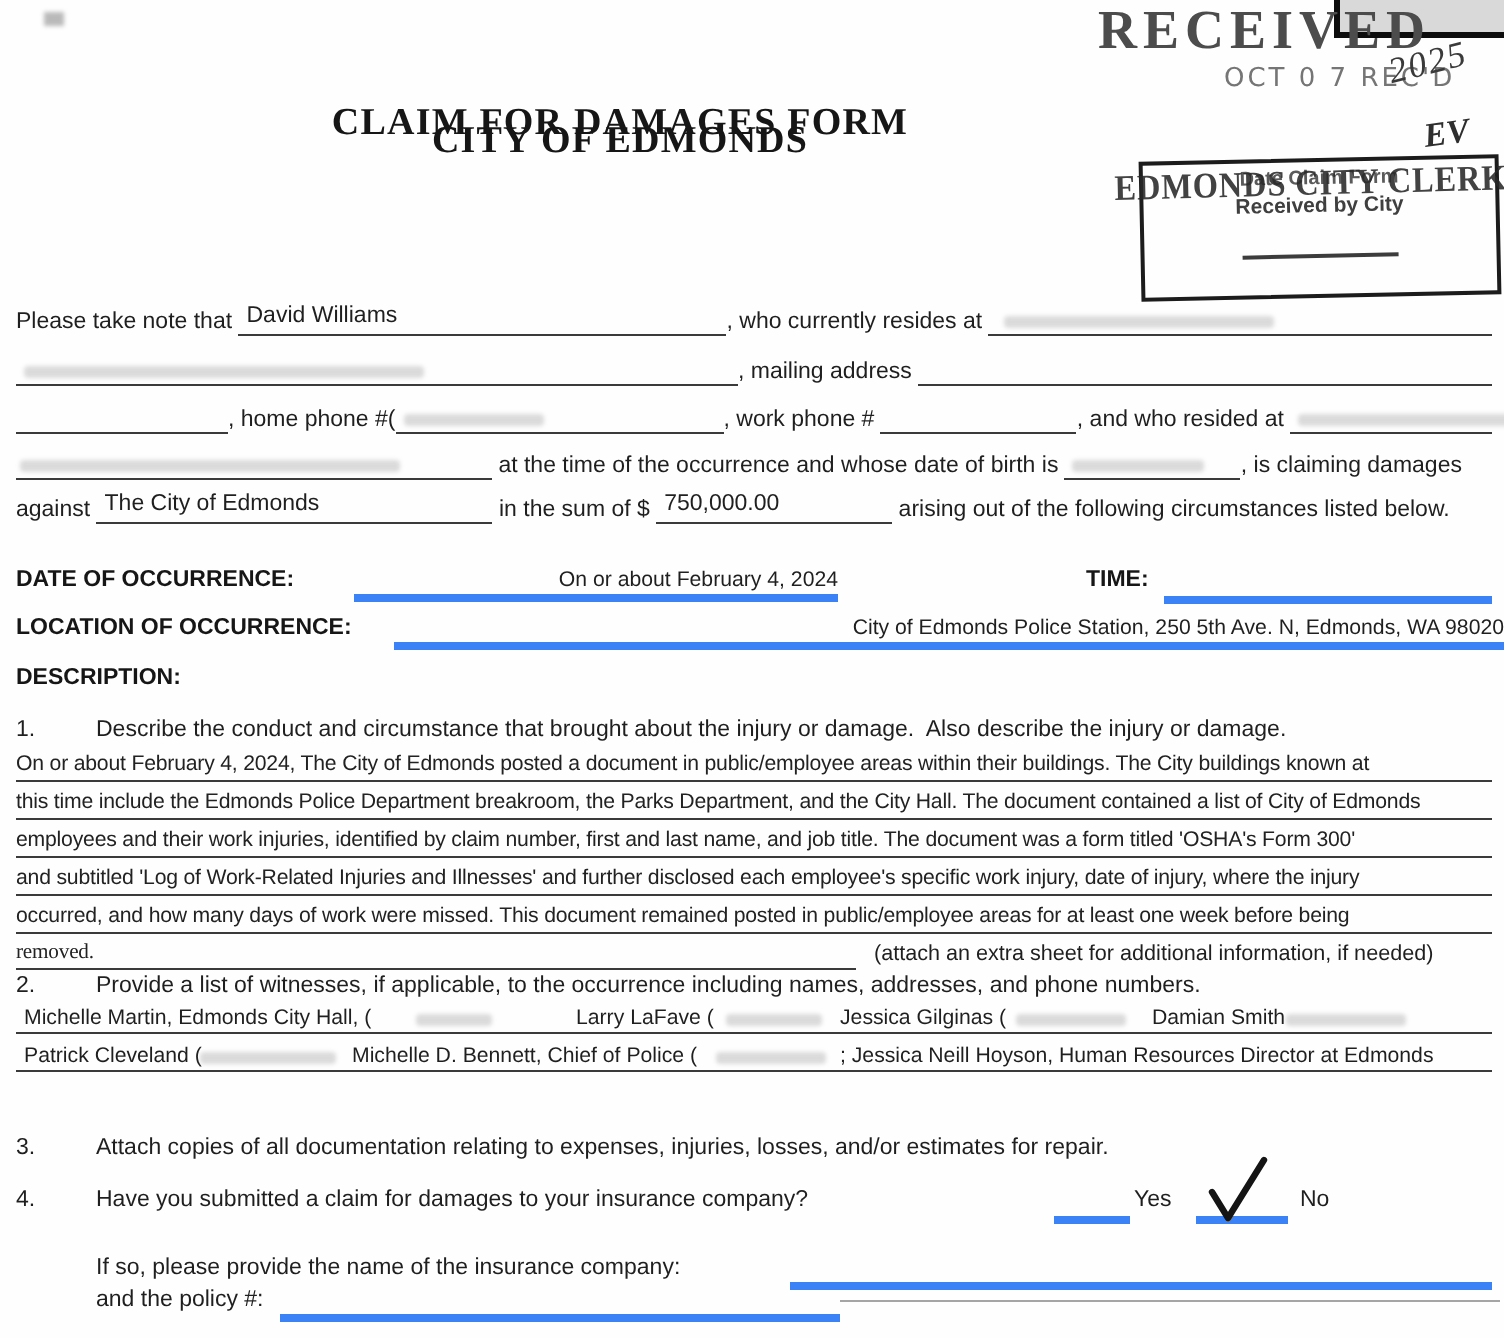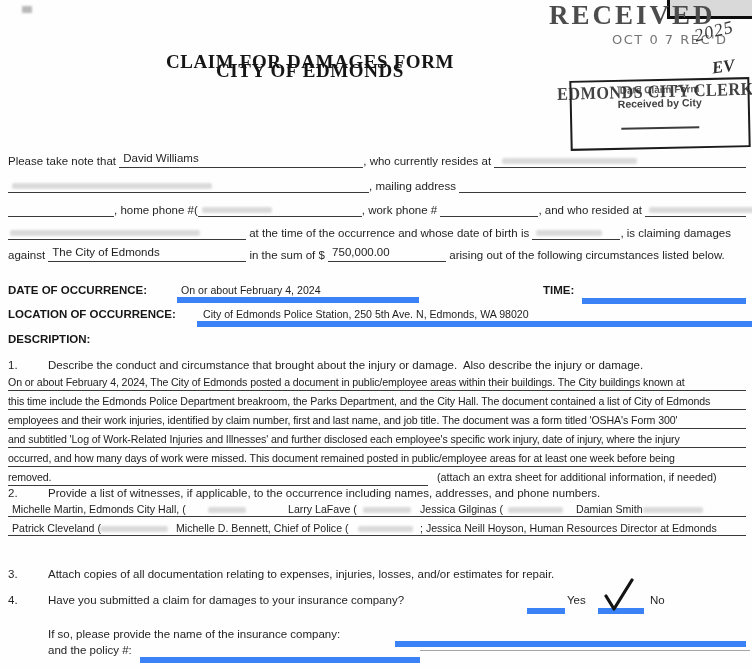--- a/index.html
+++ b/index.html
@@ -48,21 +48,21 @@
   .uf.grow{flex:1 1 auto;}
   .redact{position:absolute;bottom:3px;height:6px;background:#9a9a9a;opacity:.35;filter:blur(1px);border-radius:2px;}
   .abs{position:absolute;}
   .label{font-weight:bold;font-size:11.5px;color:#161616;}
   .ansline{position:absolute;left:8px;width:738px;border-bottom:1px solid #3a3a3a;
     font-size:10.6px;color:#222;padding-bottom:2px;white-space:nowrap;letter-spacing:-0.1px;}
   .qnum{position:absolute;left:8px;font-size:11.5px;}
   .qtext{position:absolute;left:48px;font-size:11.5px;white-space:pre;}
   .wline{position:absolute;left:8px;width:738px;height:16px;border-bottom:1px solid #3a3a3a;font-size:10.6px;}
   .wseg{position:absolute;bottom:1px;white-space:nowrap;}
-  .plainline{position:absolute;border-bottom:6px solid #3b82f6;}
+  .plainline{position:absolute;border-bottom:4px solid #3b82f6;text-align:right;}
   .faintline{position:absolute;border-bottom:1px solid #a5a5a5;}
   .checkmark{position:absolute;left:600px;top:578px;}
 </style>
 </head>
 <body>
 
 <div class="page">
 
   <div class="smudge"></div>
 
@@ -141,21 +141,21 @@
 
   <span class="abs label" style="left:8px;top:333px;">DESCRIPTION:</span>
 
   <span class="qnum" style="top:359px;">1.</span>
   <span class="qtext" style="top:359px;">Describe the conduct and circumstance that brought about the injury or damage.  Also describe the injury or damage.</span>
   <div class="ansline" style="top:376px;">On or about February 4, 2024, The City of Edmonds posted a document in public/employee areas within their buildings. The City buildings known at</div>
   <div class="ansline" style="top:395px;">this time include the Edmonds Police Department breakroom, the Parks Department, and the City Hall. The document contained a list of City of Edmonds</div>
   <div class="ansline" style="top:414px;">employees and their work injuries, identified by claim number, first and last name, and job title. The document was a form titled 'OSHA's Form 300'</div>
   <div class="ansline" style="top:433px;">and subtitled 'Log of Work-Related Injuries and Illnesses' and further disclosed each employee's specific work injury, date of injury, where the injury</div>
   <div class="ansline" style="top:452px;">occurred, and how many days of work were missed. This document remained posted in public/employee areas for at least one week before being</div>
-  <div class="ansline" style="top:471px;width:420px;">removed.</div>
+  <div class="ansline" style="top:471px;width:420px;font-family:Liberation Serif, serif;">removed.</div>
   <span class="abs" style="left:437px;top:471px;font-size:10.8px;text-align:center;">(attach an extra sheet for additional information, if needed)</span>
 
   <span class="qnum" style="top:487px;">2.</span>
   <span class="qtext" style="top:487px;">Provide a list of witnesses, if applicable, to the occurrence including names, addresses, and phone numbers.</span>
   <div class="wline" style="top:500px;text-align:center;">
     <span class="wseg" style="left:4px;">Michelle Martin, Edmonds City Hall, (</span>
     <span class="redact" style="left:200px;width:38px;"></span>
     <span class="wseg" style="left:280px;">Larry LaFave (</span>
     <span class="redact" style="left:355px;width:48px;"></span>
     <span class="wseg" style="left:412px;">Jessica Gilginas (</span>

